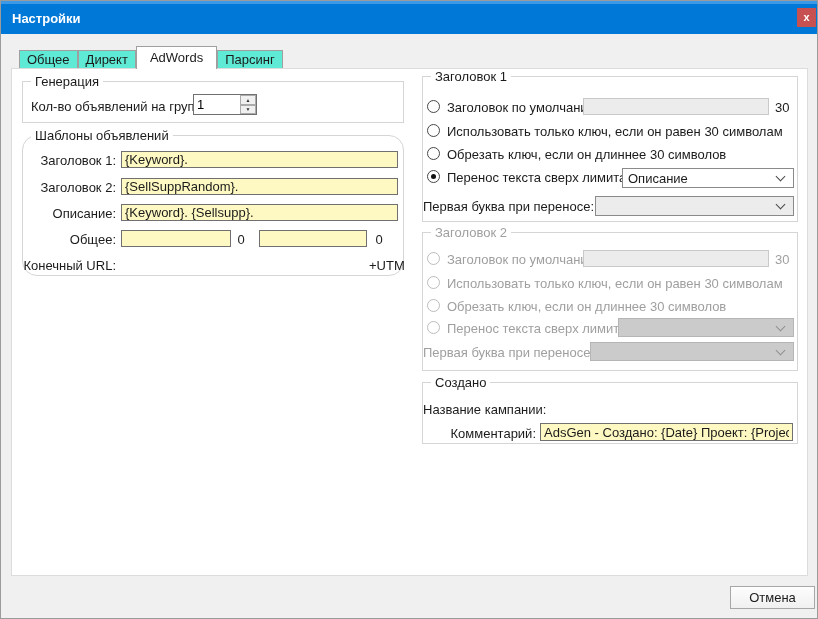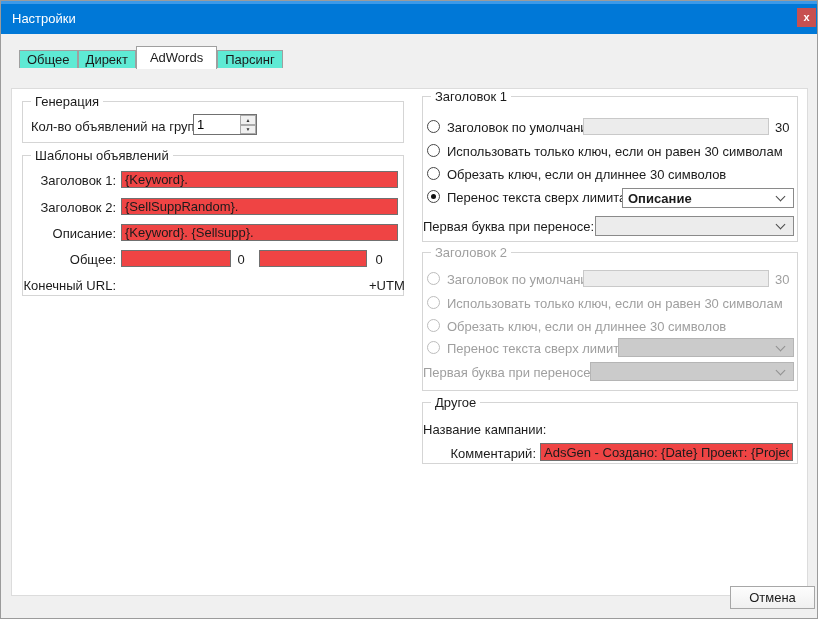--- a/index.html
+++ b/index.html
@@ -7,56 +7,56 @@
   body {
     font-family:"Liberation Sans", sans-serif;
     font-size:13px; color:#1b1b1b;
     background:#f0f0f0; position:relative; overflow:hidden;
   }
   .window { position:absolute; inset:0; background:#f0f0f0; border:1px solid #9b9b9b; }
 
   
   .titlebar { position:absolute; left:0; top:0; right:0; height:33px;
     background:linear-gradient(to bottom,#3c99e8 0,#3c99e8 3px,#0078d7 3px); }
-  .title { position:absolute; left:11px; top:0; height:33px; line-height:35px; color:#ffffff; }
+  .title { position:absolute; left:11px; top:0; height:33px; line-height:35px; color:#ffffff;font-weight:bold; }
   .close-btn { position:absolute; right:1px; top:7px; width:19px; height:19px;
     background:#c75050; color:#fff; text-align:center; line-height:19px;
     font-size:11px; font-weight:bold; cursor:pointer; }
 
   
   .tabs { position:absolute; left:18px; top:44px; height:23px; display:flex; align-items:flex-end; z-index:3; }
   .tab { height:18px; line-height:17px; padding:0 7px; background:#5eead4;
     border:1px solid #9f9f9f; border-bottom:none; cursor:pointer; white-space:nowrap; }
   .tab.active { height:23px; line-height:22px; background:#fff; margin-bottom:-1px; padding:0 13px; }
 
   .tabpage { position:absolute; left:10px; top:67px; width:797px; height:508px;
-    background:#ffffff; border:1px solid #dcdcdc;margin-top:20px; }
+    background:#ffffff; border:1px solid #dcdcdc; }
 
   
   .group { position:absolute; border:1px solid #d5d5d5; }
   .group-title { position:absolute; top:-8px; left:8px; background:#fff; padding:0 4px; line-height:15px; white-space:nowrap; }
   .dis-text { color:#9f9f9f; }
 
   .lbl { position:absolute; line-height:15px; white-space:nowrap; }
   .lbl.r { text-align:right; }
 
-  .tb { position:absolute; height:17px; border:1px solid #707070; background:#ef4444;
+  .tb { position:absolute; height:17px; border:1px solid #707070; background:#fef9c3;
     font:13px "Liberation Sans", sans-serif; color:#1b1b1b; padding:0 3px; }
   .tb.dis { background:#ececec; border-color:#c9c9c9; }
   .tb.tall { height:18px; }
 
   .radio { position:absolute; width:13px; height:13px; border:1px solid #474747;
     border-radius:50%; background:#fff; cursor:pointer; }
   .radio .dot { position:absolute; left:3px; top:3px; width:5px; height:5px;
     border-radius:50%; background:#111; display:none; }
   .radio.checked .dot { display:block; }
   .radio.dis { border-color:#bdbdbd; cursor:default; }
 
   .combo { position:absolute; border:1px solid #8a8a8a; background:#fff;
-    display:flex; align-items:center; cursor:pointer;font-weight:bold; }
+    display:flex; align-items:center; cursor:pointer; }
   .combo .ct { flex:1; padding-left:5px; white-space:nowrap; overflow:hidden; }
   .combo .chev { width:7px; height:7px; border-right:1px solid #4a4a4a;
     border-bottom:1px solid #4a4a4a; transform:rotate(45deg); margin:-3px 9px 0 0; flex:none; }
   .combo.gray { background:#ececec; }
   .combo.dis { background:#cbcbcb; border-color:#b5b5b5; cursor:default; }
   .combo.dis .chev { border-color:#909090; }
 
   .spinner { position:absolute; border:1px solid #707070; background:#fff; display:flex; }
   .spin-in { flex:1; min-width:0; border:none; outline:none;
     font:13px "Liberation Sans", sans-serif; padding-left:3px; }
@@ -99,21 +99,21 @@
           <div class="spin-b">
               <span>▲</span>
             </div>
           <div class="spin-b">
               <span>▼</span>
             </div>
         </div>
       </div>
     </div>
 
-    <div class="group" style="left:10px;top:66px;width:382px;height:141px;">
+    <div class="group" style="left:10px;top:66px;width:382px;height:141px;border-radius:15px;">
       <span class="group-title">Шаблоны объявлений</span>
 
       <span class="lbl r" style="left:0;top:17px;width:93px;">Заголовок 1:</span>
       <input class="tb" style="left: 98px; top: 15px; width: 277px;" value="{Keyword}.">
 
       <span class="lbl r" style="left:0;top:44px;width:93px;">Заголовок 2:</span>
       <input class="tb" style="left: 98px; top: 42px; width: 277px;" value="{SellSuppRandom}.">
 
       <span class="lbl r" style="left:0;top:70px;width:93px;">Описание:</span>
       <input class="tb" style="left: 98px; top: 68px; width: 277px;" value="{Keyword}. {Sellsupp}.">
@@ -180,21 +180,21 @@
       </div>
 
       <span class="lbl r dis-text" style="left:0;top:112px;width:167px;">Первая буква при переносе:</span>
       <div class="combo dis" style="left:167px;top:109px;width:204px;height:19px;">
         <span class="ct"></span>
         <span class="chev"></span>
       </div>
     </div>
 
     <div class="group" style="left:410px;top:313px;width:376px;height:62px;">
-      <span class="group-title">Другое</span>
+      <span class="group-title">Создано</span>
 
       <span class="lbl r" style="left:0;top:19px;width:113px;">Название кампании:</span>
 
       <span class="lbl r" style="left:0;top:43px;width:113px;">Комментарий:</span>
       <input class="tb tall" style="left: 117px; top: 40px; width: 253px;" value="AdsGen - Создано: {Date} Проект: {ProjectName}">
     </div>
 
   </div>
 
   <button class="btn" style="left:707px;top:585px;width:85px;margin-left:22px;">Отмена</button>

